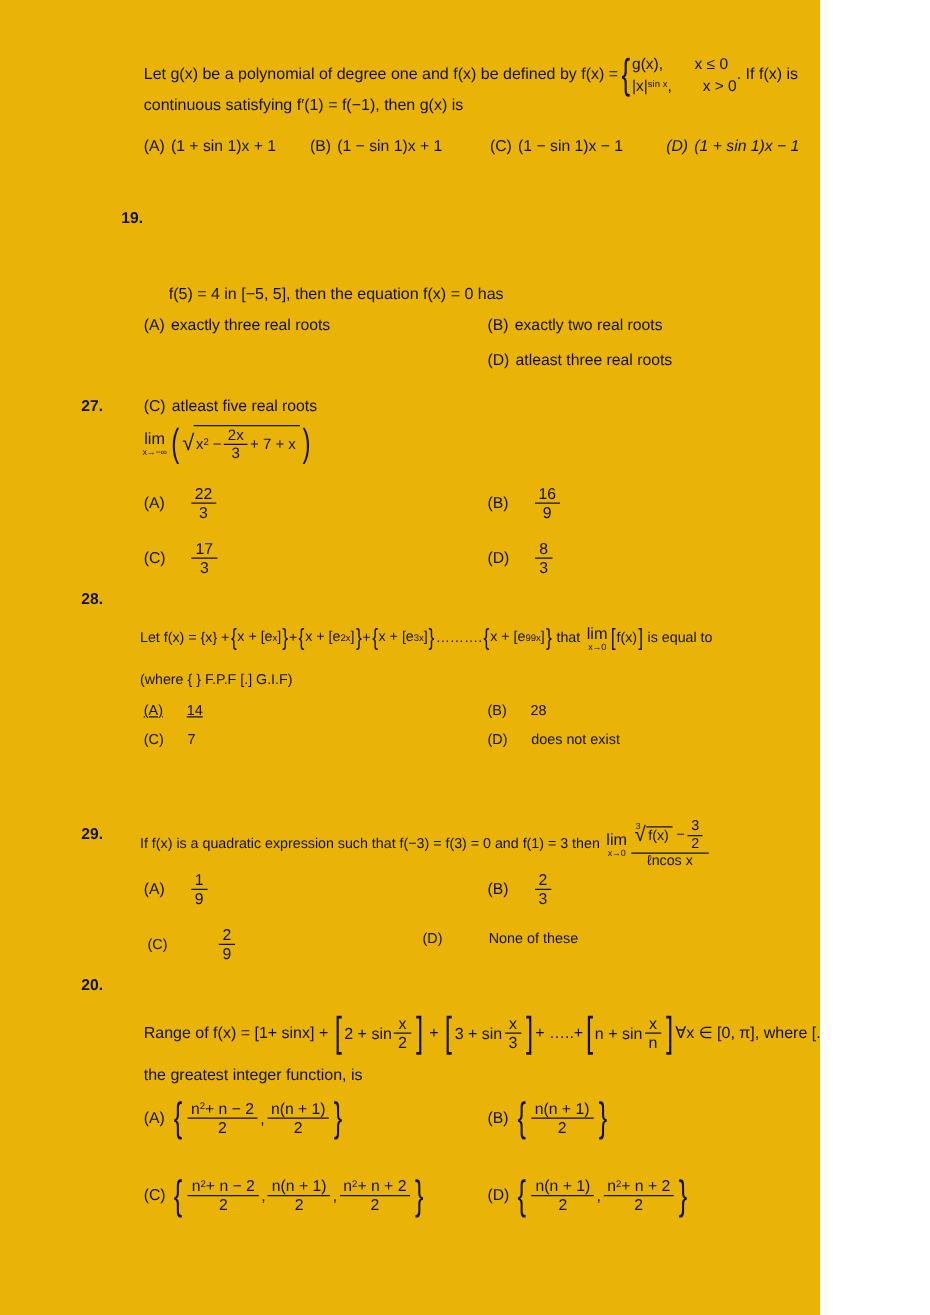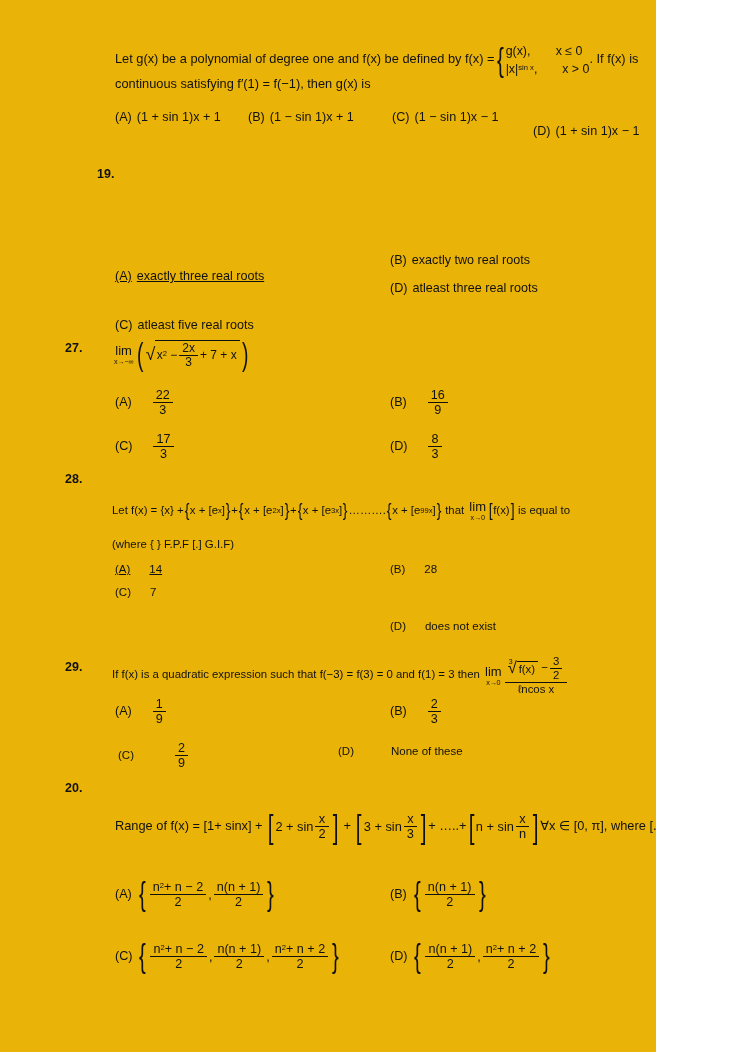--- a/index.html
+++ b/index.html
@@ -144,40 +144,41 @@
 
   <div class="opt" style="left:115px; top:110px;">
     <span class="opt-lab">(A)</span><span>(1 + sin 1)x + 1</span>
   </div>
   <div class="opt" style="left:248px; top:110px;">
     <span class="opt-lab">(B)</span><span>(1 − sin 1)x + 1</span>
   </div>
   <div class="opt" style="left:392px; top:110px;">
     <span class="opt-lab">(C)</span><span>(1 − sin 1)x − 1</span>
   </div>
-  <div class="opt" style="left:533px; top:124px;">
+  <div class="opt" style="left:533px; top:110px;font-style:italic;">
     <span class="opt-lab">(D)</span><span>(1 + sin 1)x − 1</span>
   </div>
 
   <div class="q-num" style="left:97px; top:167px;">19.</div>
-
-  <div class="opt" style="left:115px; top:269px;text-decoration:underline;">
+  <div class="stem" style="left:135px; top:225px;">f(5) = 4 in [−5, 5], then the equation f(x) = 0 has</div>
+
+  <div class="opt" style="left:115px; top:253px;">
     <span class="opt-lab">(A)</span><span>exactly three real roots</span>
   </div>
   <div class="opt" style="left:390px; top:253px;">
     <span class="opt-lab">(B)</span><span>exactly two real roots</span>
   </div>
   <div class="opt" style="left:115px; top:281px;margin-top:37px;">
     <span class="opt-lab">(C)</span><span>atleast five real roots</span>
   </div>
   <div class="opt" style="left:390px; top:281px;">
     <span class="opt-lab">(D)</span><span>atleast three real roots</span>
   </div>
 
-  <div class="q-num" style="left:65px; top:318px;margin-top:23px;">27.</div>
+  <div class="q-num" style="left:65px; top:318px;">27.</div>
 
   <div class="stem" style="left:112px; top:340px; font-size:12px;">
     <span class="limop">
       <span class="lw">lim</span>
       <span class="ls">x→−∞</span>
     </span><span class="bigbr2">(</span><span class="sqrt"><span class="rad">√</span><span class="body"><span>x</span><sup class="ex">2</sup>&nbsp;<span>−</span><span class="frac"><span class="num">2x</span><span class="den">3</span></span><span>+ 7 + x</span></span></span><span class="bigbr2">)</span>
   </div>
 
   <div class="opt" style="left:115px; top:388px;">
     <span class="opt-lab">(A)</span><span class="opt-gap"></span><span class="frac"><span class="num">22</span><span class="den">3</span></span>
@@ -226,21 +227,21 @@
 
   <div class="opt opt-sm" style="left:115px; top:563px;text-decoration:underline;">
     <span class="opt-lab">(A)</span><span class="opt-gap"></span><span>14</span>
   </div>
   <div class="opt opt-sm" style="left:390px; top:563px;">
     <span class="opt-lab">(B)</span><span class="opt-gap"></span><span>28</span>
   </div>
   <div class="opt opt-sm" style="left:115px; top:586px;">
     <span class="opt-lab">(C)</span><span class="opt-gap"></span><span>7</span>
   </div>
-  <div class="opt opt-sm" style="left:390px; top:620px;">
+  <div class="opt opt-sm" style="left:390px; top:586px;">
     <span class="opt-lab">(D)</span><span class="opt-gap"></span><span>does not exist</span>
   </div>
 
   <div class="q-num" style="left:65px; top:660px;">29.</div>
 
   <div class="stem stem-sm" style="left:112px; top:655px; white-space:nowrap;">
     <span>If f(x) is a quadratic expression such that f(−3) = f(3) = 0 and f(1) = 3 then</span>&nbsp;<span class="limop"><span class="lw">lim</span><span class="ls">x→0</span></span><span class="frac" style="margin-left:1px;"><span class="num"><span class="sqrt"><span class="cbrt-idx">3</span><span class="rad">√</span><span class="body">f(x)</span></span>&nbsp;<span>−</span><span class="frac"><span class="num">3</span><span class="den">2</span></span></span><span class="den">ℓncos x</span></span>
   </div>
 
   <div class="opt" style="left:115px; top:697px;">
@@ -279,20 +280,21 @@
         <span class="bigbr2">[</span>
         <span>n + sin</span>
         <span class="frac">
           <span class="num">x</span>
           <span class="den">n</span>
         </span>
         <span class="bigbr2">]</span>
       </span><span>∀x ∈</span>&nbsp;<span>[0, π]</span><span>, where [.] defined</span>
   </div>
 
+  <div class="stem" style="left:115px; top:850px;">the greatest integer function, is</div>
 
   <div class="opt" style="left:115px; top:880px;">
     <span class="opt-lab">(A)</span><span class="setexp"><span class="bigbr2">{</span><span class="frac">
           <span class="num"><span>n</span><sup class="ex">2</sup><span>+ n − 2</span></span>
           <span class="den">2</span>
         </span>,<span class="frac">
           <span class="num">n(n + 1)</span>
           <span class="den">2</span>
         </span><span class="bigbr2">}</span></span>
   </div>

